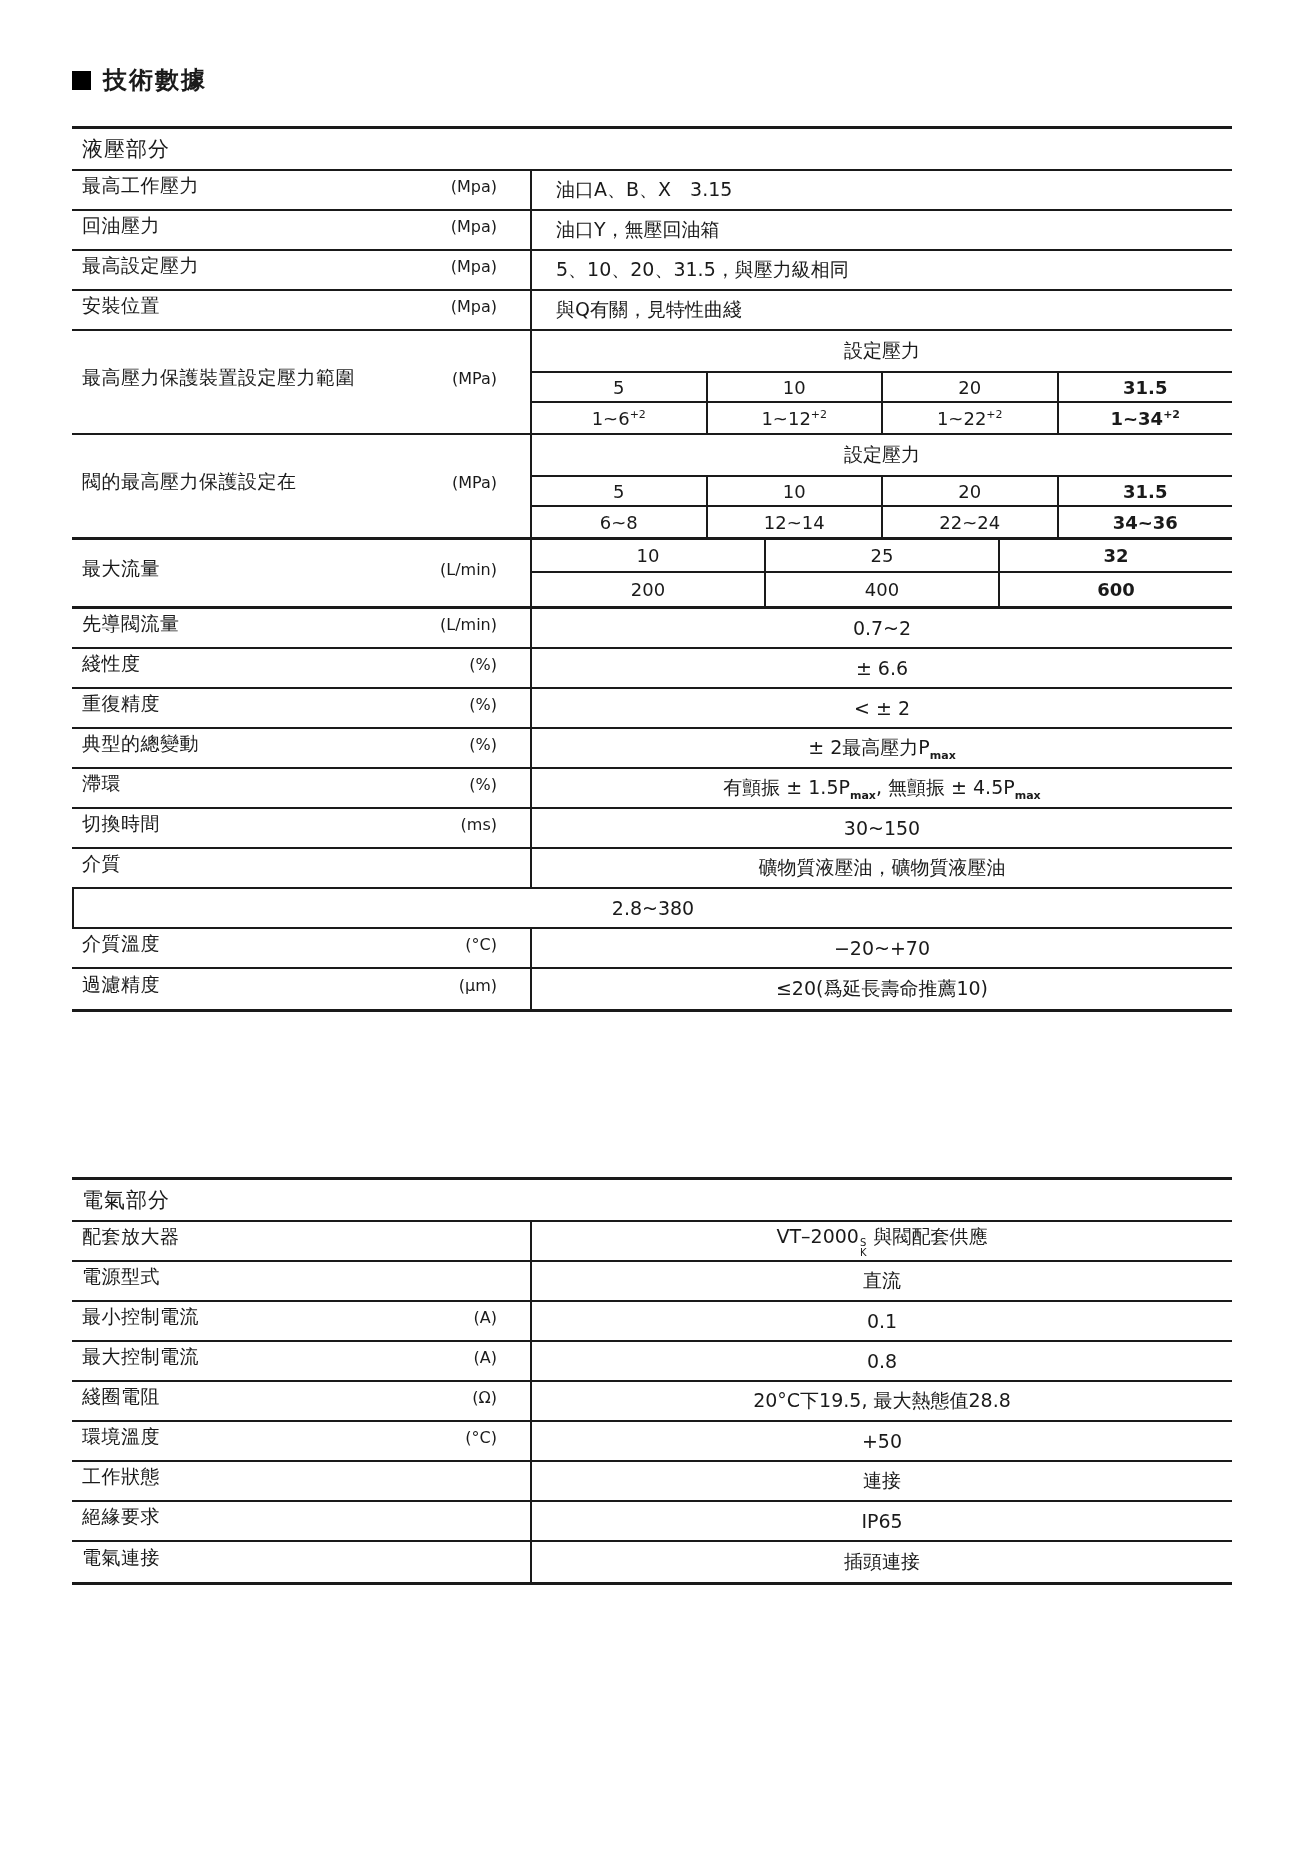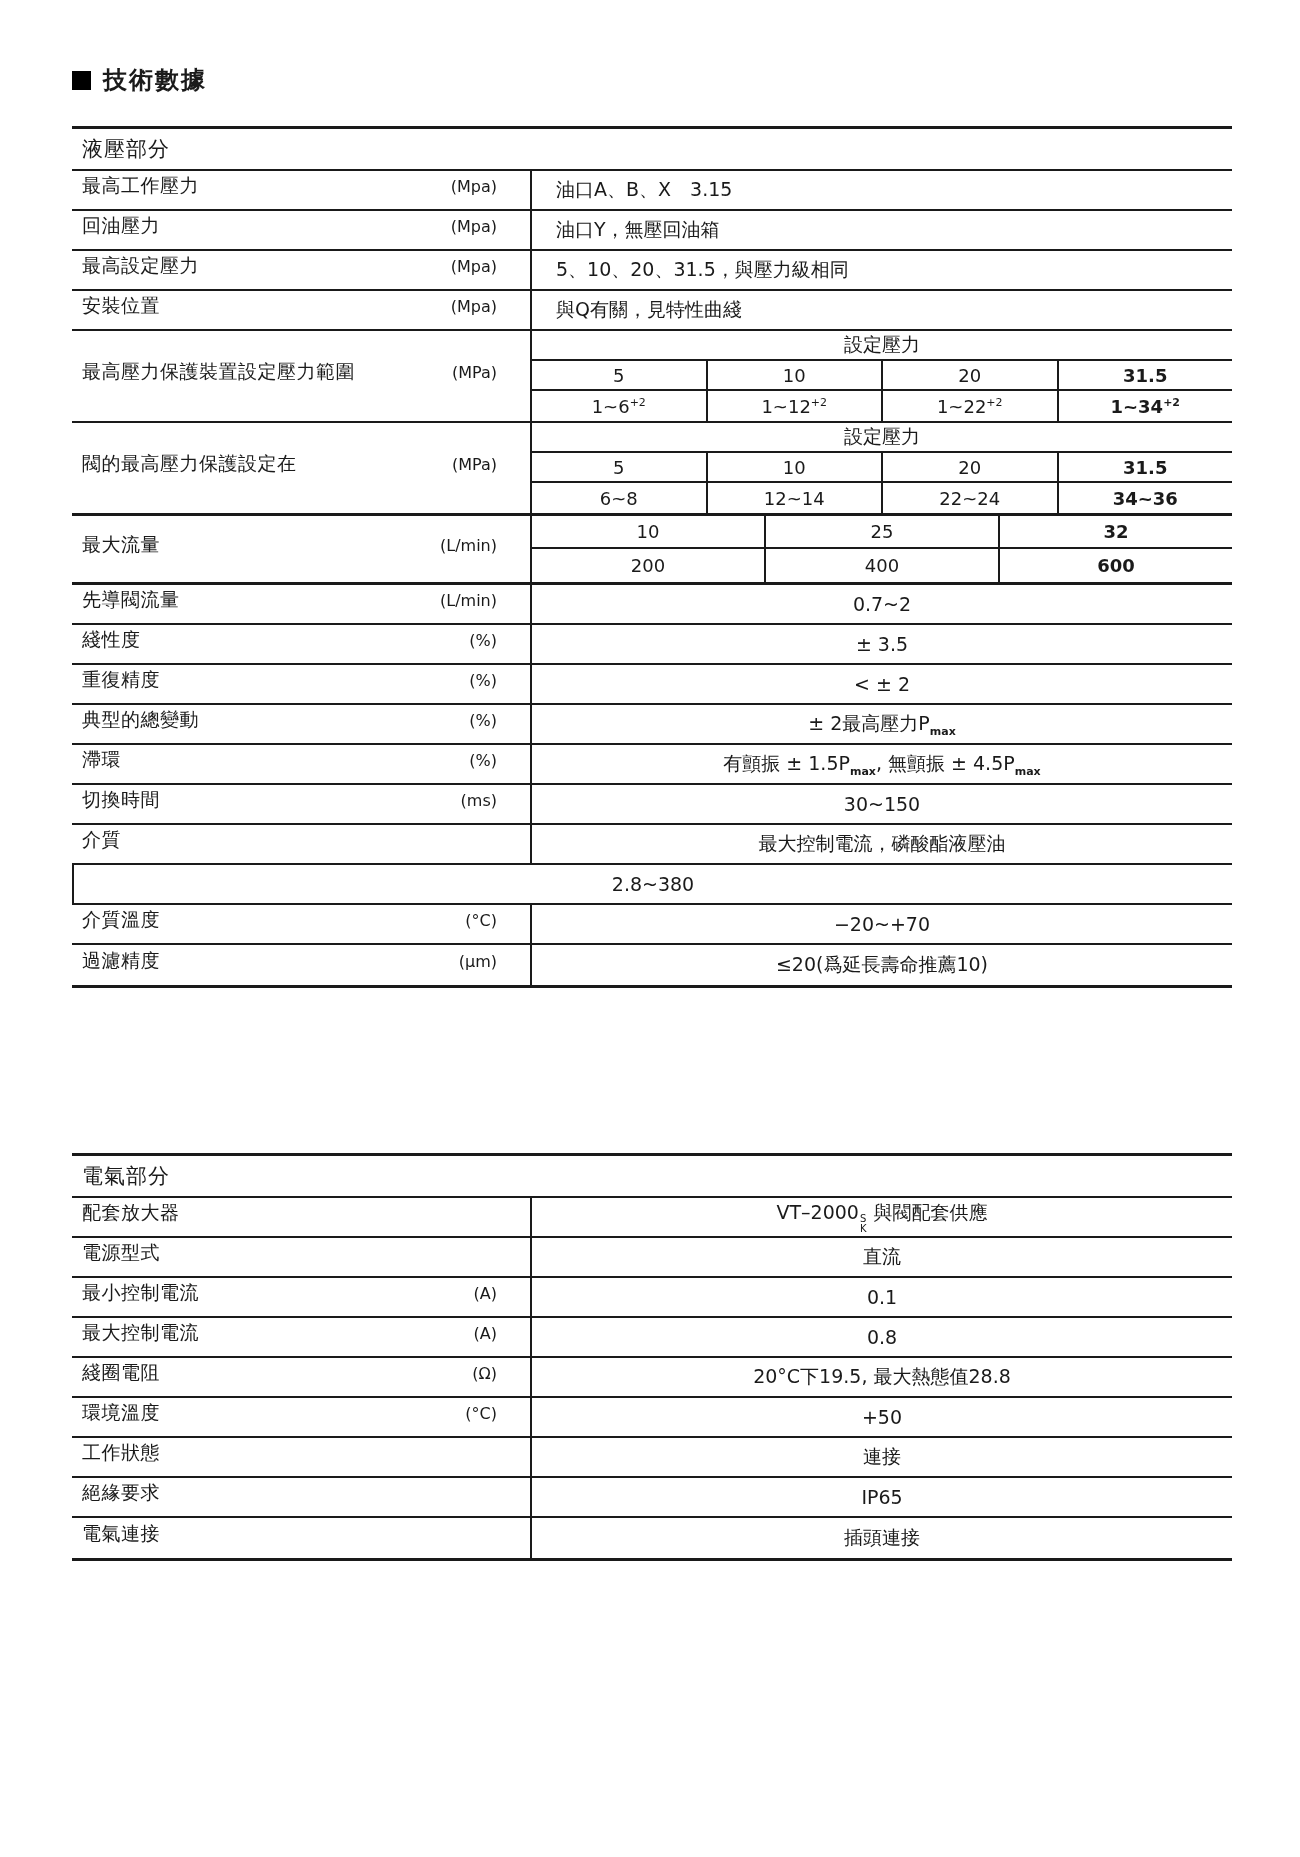--- a/index.html
+++ b/index.html
@@ -38,21 +38,21 @@
   .unit  { font-size:16px; white-space:nowrap; }
 
   .value-area {
     flex:1; border-left:2px solid #1a1a1a; display:flex;
     align-items:center; justify-content:center; font-size:19px;
   }
   .value-area.left { justify-content:flex-start; padding-left:24px; }
 
   .nested { flex-direction:column; align-items:stretch; justify-content:flex-start; padding:0; }
   .sub-header {
-    height:30px; display:flex; align-items:center; justify-content:center;
+    height:42px; display:flex; align-items:center; justify-content:center;
     border-bottom:2px solid #1a1a1a; font-size:19px;
   }
   .sub-grid { display:flex; height:30px; border-bottom:2px solid #1a1a1a; }
   .sub-grid:last-child { border-bottom:none; }
   .sub-grid.tall { height:33px; }
   .sub-cell {
     flex:1; display:flex; align-items:center; justify-content:center;
     border-right:2px solid #1a1a1a; font-size:18px;
   }
   .sub-cell:last-child { border-right:none;font-weight:bold; }
@@ -190,21 +190,21 @@
           <span class="unit">(L/min)</span>
         </div>
         <div class="value-area">0.7~2</div>
       </div>
 
       <div class="t-row h40">
         <div class="label-cell">
           <span class="label">綫性度</span>
           <span class="unit">(%)</span>
         </div>
-        <div class="value-area">± 3.5</div>
+        <div class="value-area">± 6.6</div>
       </div>
 
       <div class="t-row h40">
         <div class="label-cell">
           <span class="label">重復精度</span>
           <span class="unit">(%)</span>
         </div>
         <div class="value-area">&lt; ± 2</div>
       </div>
 
@@ -234,21 +234,21 @@
           <span class="unit">(ms)</span>
         </div>
         <div class="value-area">30~150</div>
       </div>
 
       <div class="t-row h40">
         <div class="label-cell">
           <span class="label">介質</span>
           <span class="unit"></span>
         </div>
-        <div class="value-area">最大控制電流，磷酸酯液壓油</div>
+        <div class="value-area">礦物質液壓油，礦物質液壓油</div>
       </div>
 
       <div class="t-row h40">
         <div class="value-area">2.8~380</div>
       </div>
 
       <div class="t-row h40">
         <div class="label-cell">
           <span class="label">介質溫度</span>
           <span class="unit">(°C)</span>

